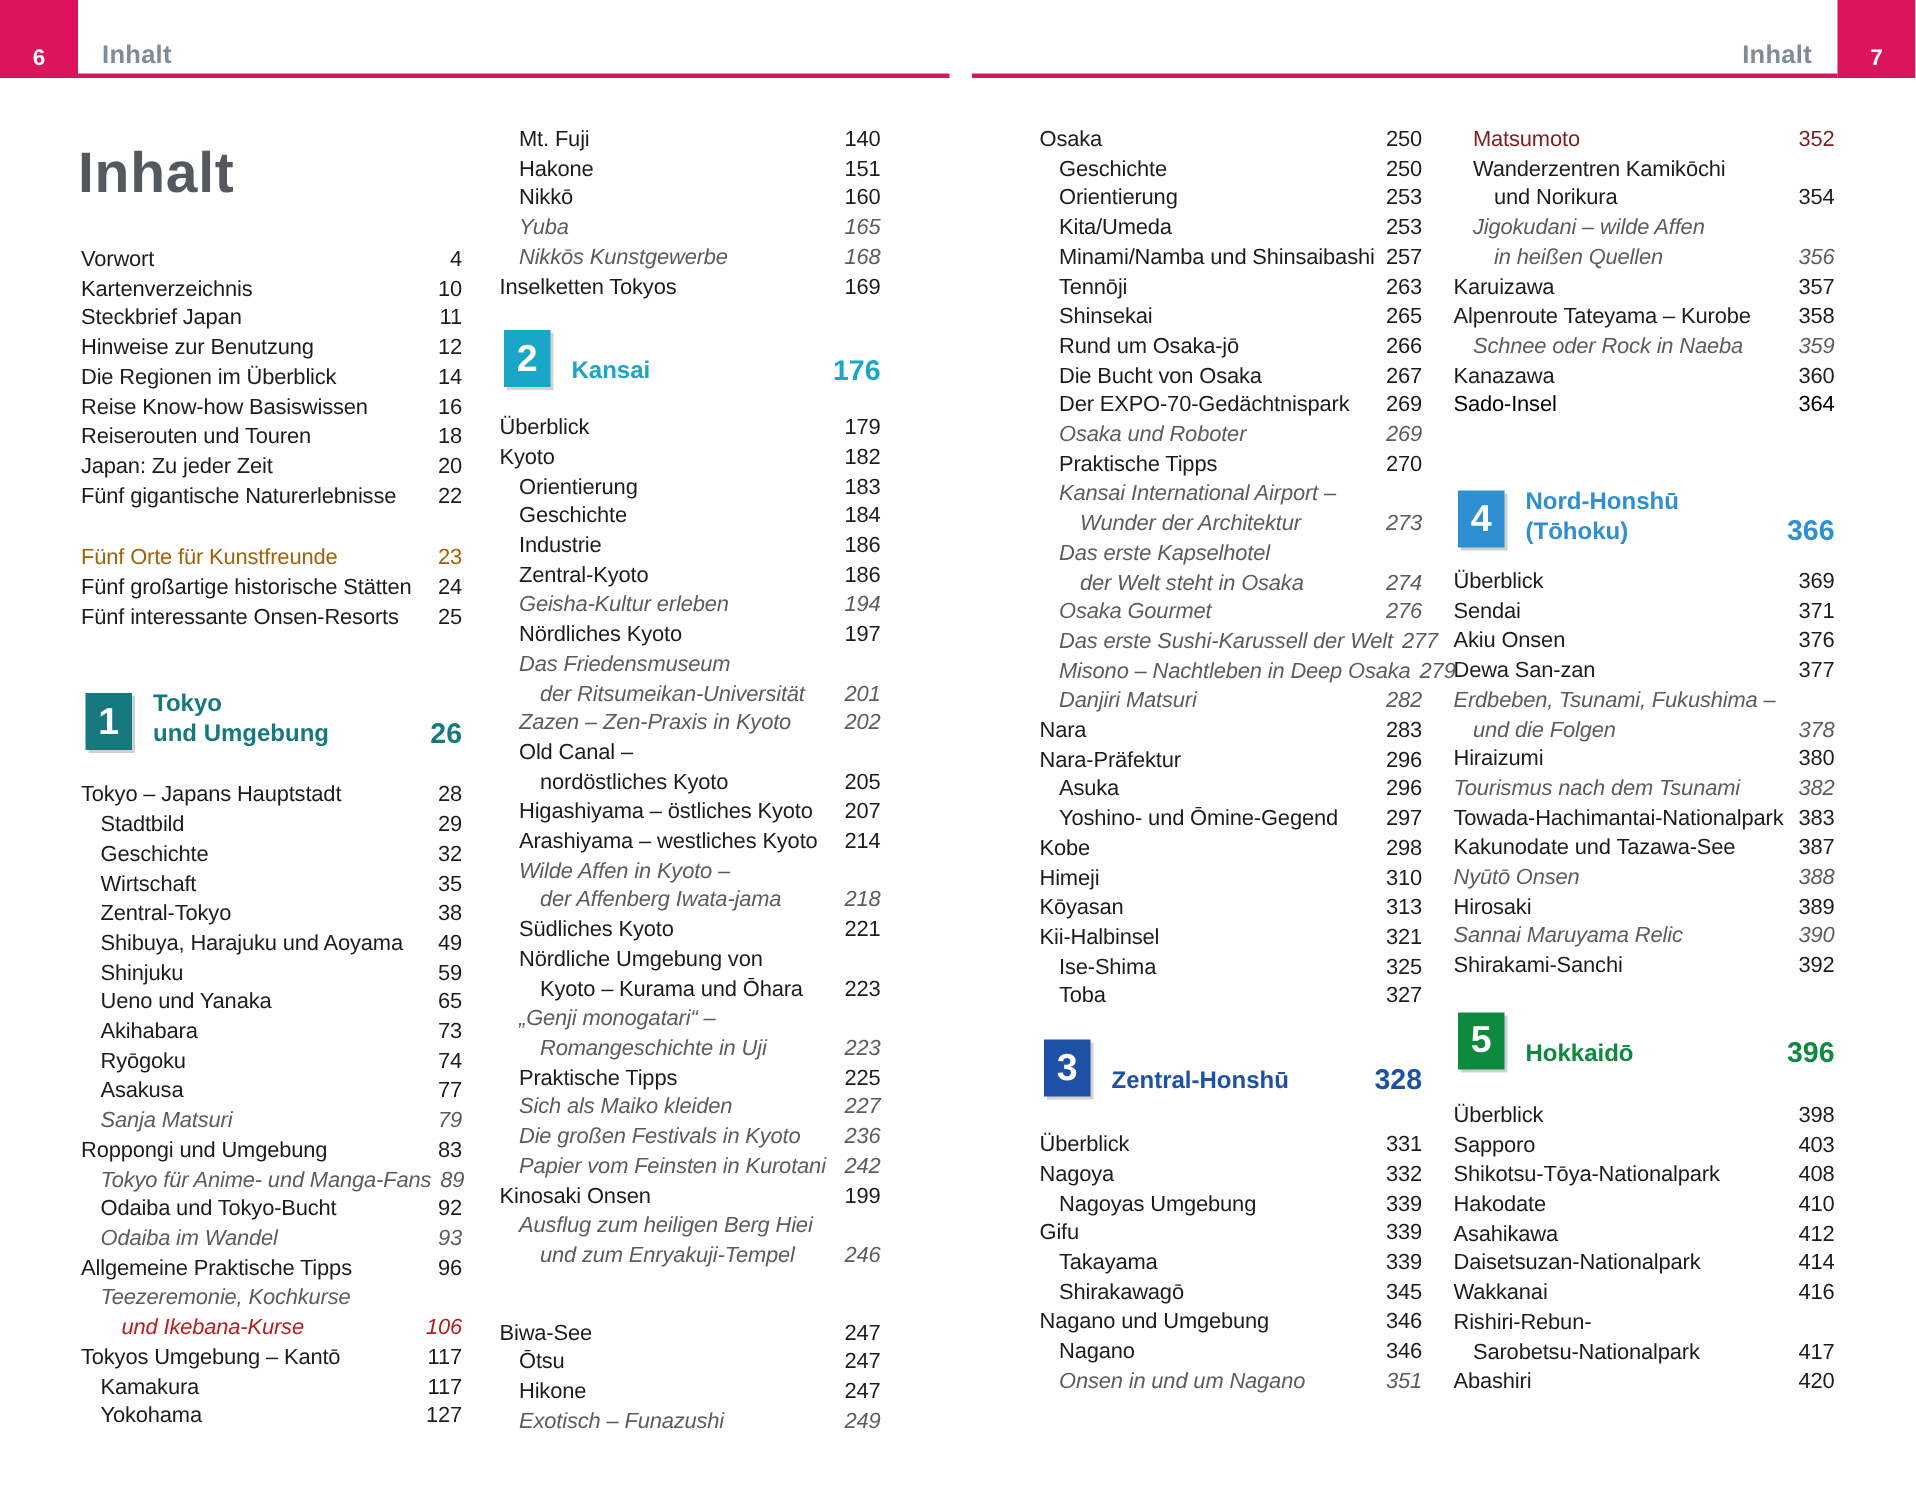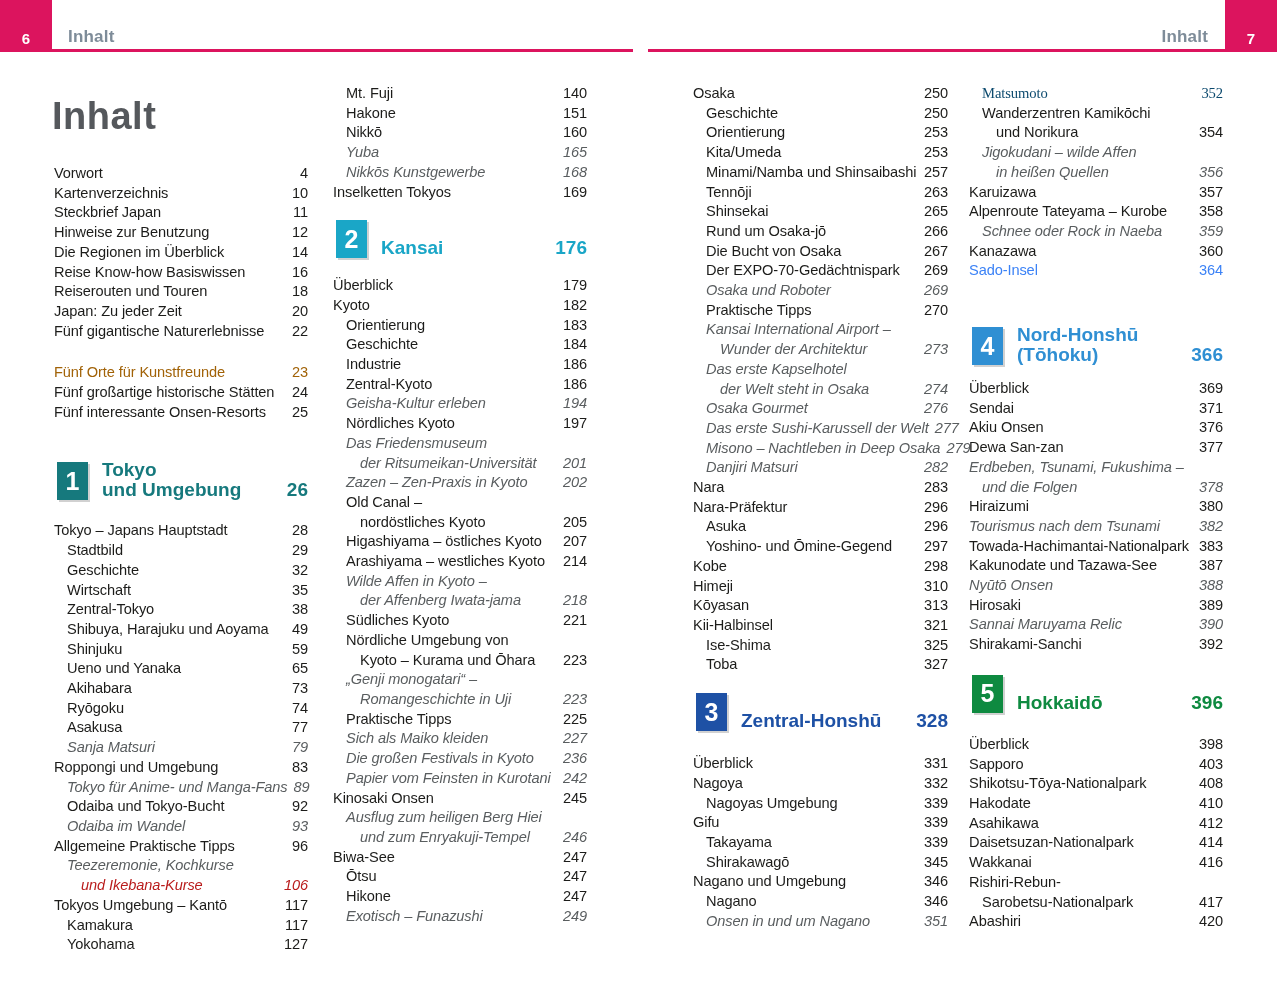--- a/index.html
+++ b/index.html
@@ -33,21 +33,21 @@
   .row .lbl{white-space:nowrap;}
   .row .pg{margin-left:auto;padding-left:6px;}
   .ind1{padding-left:13px;}
   .ind2{padding-left:27px;}
   .row.it{font-style:italic;}
   
   .sec{display:flex;align-items:flex-end;}
   .sec-box{width:31px;height:38px;margin-left:3px;flex:0 0 31px;display:flex;
     align-items:center;justify-content:center;color:#fff;font-size:25px;
     font-weight:bold;box-shadow:2px 2px 0 rgba(0,0,0,.18);}
-  .sec-title{margin-left:14px;font-size:19px;font-weight:bold;line-height:20px;flex:1;}
+  .sec-title{margin-left:14px;font-size:16px;font-weight:bold;line-height:20px;flex:1;}
   .sec-pg{font-size:19px;font-weight:bold;line-height:20px;}
 </style>
 </head>
 <body>
 
 <div class="pg-square pink" id="sq-left" style="background: rgb(220, 20, 94);">
   <span>6</span>
 </div>
 <div class="hdr-label" id="hdr-label-left" style="color: rgb(126, 140, 153);">Inhalt</div>
 <div class="hdr-rule pink" id="rule-left" style="background: rgb(220, 20, 94);"></div>
@@ -338,30 +338,30 @@
       <div class="row ind1 it" style="color: rgb(89, 93, 95);">
         <span class="lbl">Die großen Festivals in Kyoto</span>
         <span class="pg">236</span>
       </div>
       <div class="row ind1 it" style="color: rgb(89, 93, 95);">
         <span class="lbl">Papier vom Feinsten in Kurotani</span>
         <span class="pg">242</span>
       </div>
       <div class="row" style="color: rgb(28, 28, 26);">
         <span class="lbl">Kinosaki Onsen</span>
-        <span class="pg">245</span>
+        <span class="pg">199</span>
       </div>
       <div class="row ind1 it" style="color: rgb(89, 93, 95);">
         <span class="lbl">Ausflug zum heiligen Berg Hiei</span>
       </div>
       <div class="row ind2 it" style="color: rgb(89, 93, 95);">
         <span class="lbl">und zum Enryakuji-Tempel</span>
         <span class="pg">246</span>
       </div>
-      <div class="row" style="color: rgb(28, 28, 26);">
+      <div class="row" style="color: rgb(28, 28, 26); margin-top: 32px;">
         <span class="lbl">Biwa-See</span>
         <span class="pg">247</span>
       </div>
       <div class="row ind1" style="color: rgb(28, 28, 26);">
         <span class="lbl">Ōtsu</span>
         <span class="pg">247</span>
       </div>
       <div class="row ind1" style="color: rgb(28, 28, 26);">
         <span class="lbl">Hikone</span>
         <span class="pg">247</span>
@@ -534,21 +534,21 @@
         <span class="pg">346</span>
       </div>
       <div class="row ind1 it" style="color: rgb(89, 93, 95);">
         <span class="lbl">Onsen in und um Nagano</span>
         <span class="pg">351</span>
       </div>
     </div>
   </div>
 <div class="col" id="col4">
     <div style="margin-top: 0px;">
-      <div class="row ind1" style="color: #0c4a6e; font-family: Liberation Serif, serif;">
+      <div class="row ind1" style="color: #7f1d1d;">
         <span class="lbl">Matsumoto</span>
         <span class="pg">352</span>
       </div>
       <div class="row ind1" style="color: rgb(28, 28, 26);">
         <span class="lbl">Wanderzentren Kamikōchi</span>
       </div>
       <div class="row ind2" style="color: rgb(28, 28, 26);">
         <span class="lbl">und Norikura</span>
         <span class="pg">354</span>
       </div>
@@ -568,21 +568,21 @@
         <span class="pg">358</span>
       </div>
       <div class="row ind1 it" style="color: rgb(89, 93, 95);">
         <span class="lbl">Schnee oder Rock in Naeba</span>
         <span class="pg">359</span>
       </div>
       <div class="row" style="color: rgb(28, 28, 26);">
         <span class="lbl">Kanazawa</span>
         <span class="pg">360</span>
       </div>
-      <div class="row" style="color: #3b82f6;">
+      <div class="row" style="color: #000000;">
         <span class="lbl">Sado-Insel</span>
         <span class="pg">364</span>
       </div>
     </div>
     <div class="sec" style="margin-top: 44px;">
       <div class="sec-box" style="background: rgb(47, 143, 211);">4</div>
       <div class="sec-title" style="color: rgb(47, 143, 211);">
         <div>Nord-Honshū</div>
         <div>(Tōhoku)</div>
       </div>

